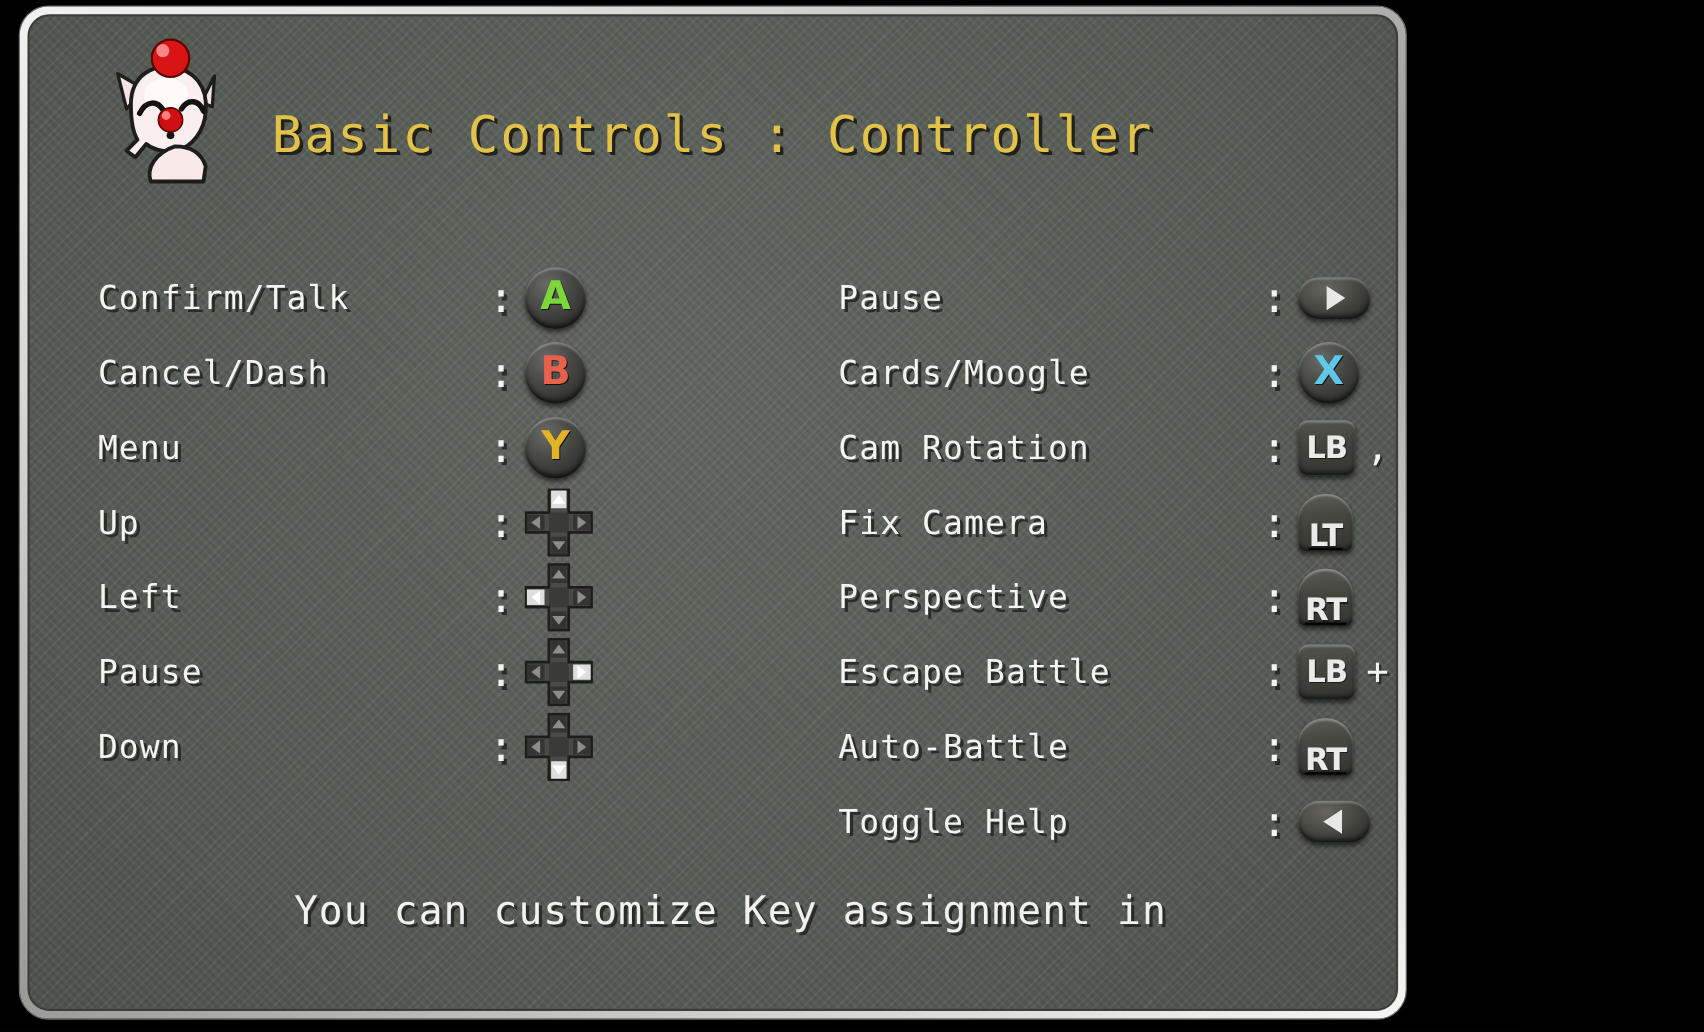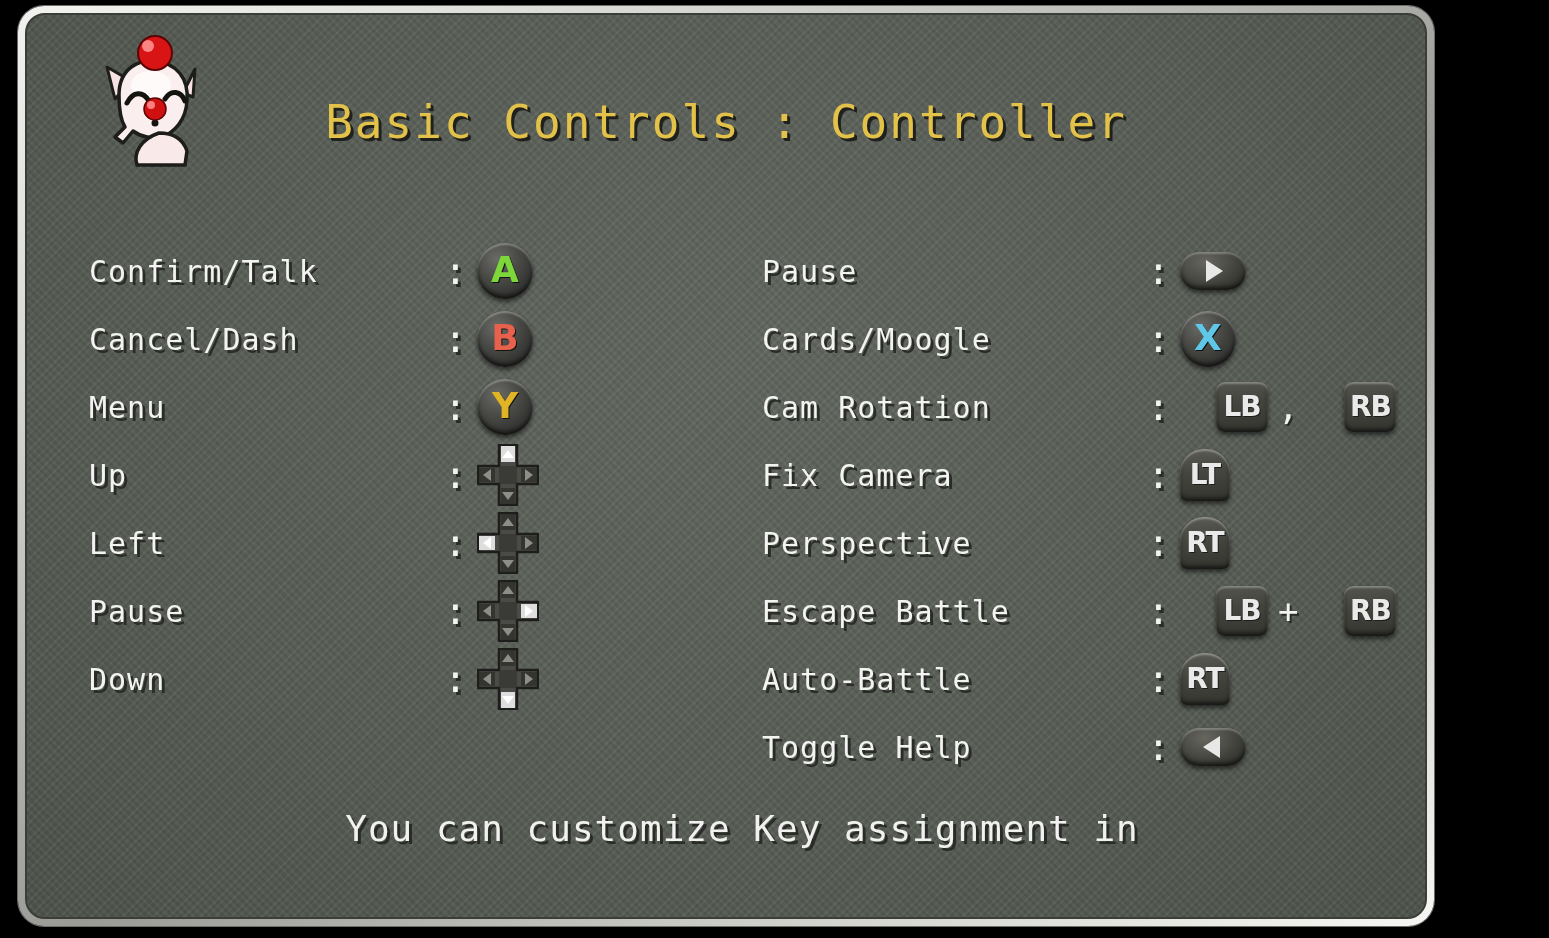--- a/index.html
+++ b/index.html
@@ -13,21 +13,21 @@
     height: 938px;
     overflow: hidden;
     font-family: "DejaVu Sans Mono", "Liberation Mono", monospace;
   }
 
   
   #help-window {
     position: absolute;
     left: 18px;
     top: 6px;
-    width: 1416px;
+    width: 1260px;
     height: 920px;
     border-radius: 26px;
     background: linear-gradient(150deg, #f2f2f0 0%, #d6d6d2 22%, #9a9a96 55%, #cfcfcb 78%, #f6f6f4 100%);
     padding: 7px;
     box-sizing: border-box;
     box-shadow: 0 0 0 1px #6d6d6a, 2px 3px 6px rgba(0,0,0,0.8);
   }
   #help-window-inner {
     width: 100%;
     height: 100%;
@@ -147,34 +147,34 @@
     position: relative;
     width: 52px; height: 50px;
     border-radius: 9px;
     background: linear-gradient(175deg, #55554f 0%, #45453f 40%, #34342f 100%);
     box-shadow:
       inset 0 2px 2px rgba(255,255,255,0.30),
       inset 0 -3px 4px rgba(0,0,0,0.60),
       0 3px 4px rgba(0,0,0,0.55);
     display: flex; align-items: center; justify-content: center;
     flex: 0 0 auto;
-    margin-left: 36px;
   }
   
   .btn-trigger {
     position: relative;
     width: 50px; height: 52px;
     border-radius: 24px 24px 7px 7px;
     background: linear-gradient(175deg, #5c5c56 0%, #474741 40%, #34342f 100%);
     box-shadow:
       inset 0 2px 2px rgba(255,255,255,0.34),
       inset 0 -3px 4px rgba(0,0,0,0.60),
       0 3px 4px rgba(0,0,0,0.55);
-    display: flex; align-items: center; justify-content: center;
+    display: flex; align-items: flex-end; justify-content: center;
     flex: 0 0 auto;
+    text-decoration: underline;
   }
   .btn-shoulder .glyph, .btn-trigger .glyph {
     font-size: 28px;
     font-weight: bold;
     color: #eaeaea;
     line-height: 1;
     letter-spacing: -1px;
     font-family: "DejaVu Sans", "Liberation Sans", sans-serif;
     text-shadow: 1px 1px 0 #1c1c1a;
   }

